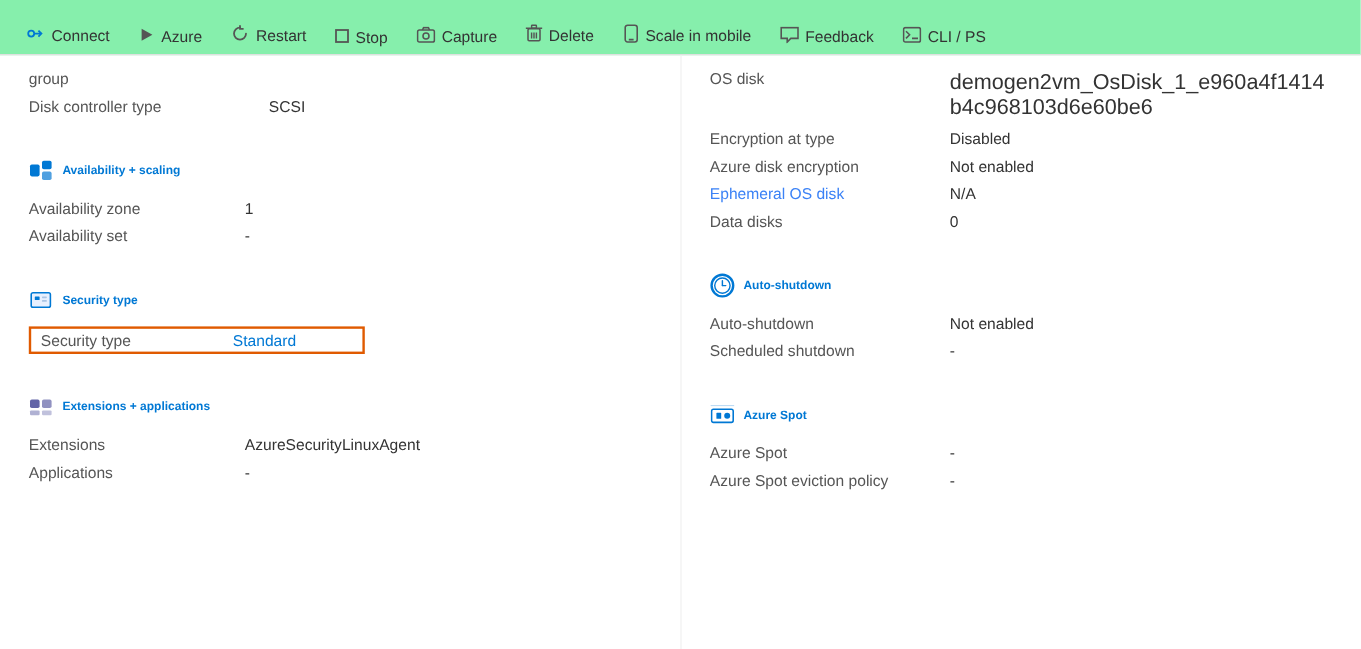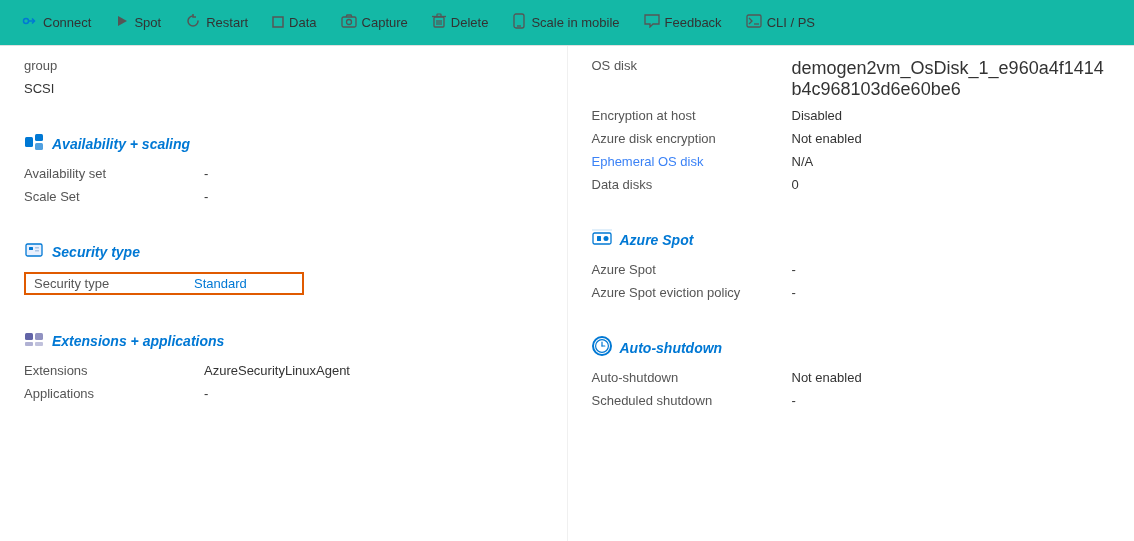--- a/index.html
+++ b/index.html
@@ -7,24 +7,24 @@
       font-family: 'Segoe UI', Arial, sans-serif;
       font-size: 13px;
       color: #333;
       background: #fff;
       overflow: hidden;
     }
 
     
     .toolbar {
       display: flex;
-      align-items: center;
+      align-items: flex-end;
       padding: 0 12px;
       height: 46px;
-      background: #14b8a6;
+      background: #86efac;
       border-bottom: 1px solid #e0e0e0;
       gap: 4px;
     }
     .toolbar-btn {
       display: flex;
       align-items: center;
       gap: 5px;
       padding: 6px 10px;
       border: none;
       background: none;
@@ -62,27 +62,26 @@
       overflow-y: auto;
     }
 
     .section {
       margin-bottom: 18px;
       padding-top: 14px;
     }
 
     .section-title {
       display: flex;
-      align-items: flex-end;
+      align-items: center;
       gap: 8px;
       color: #0078d4;
-      font-size: 14px;
+      font-size: 10px;
       font-weight: 600;
       margin-bottom: 10px;
-      font-style: italic;
     }
 
     .section-icon {
       width: 20px;
       height: 20px;
       display: flex;
       align-items: center;
       justify-content: center;
     }
 
@@ -164,40 +163,40 @@
     </span>
     <span>Connect</span>
   </button>
 
   <button class="toolbar-btn">
     <span class="btn-icon">
       <svg width="14" height="14" viewBox="0 0 14 14">
           <polygon points="3,2 12,7 3,12" fill="#555"></polygon>
         </svg>
     </span>
-    <span>Spot</span>
+    <span>Azure</span>
   </button>
 
   <button class="toolbar-btn">
     <span class="btn-icon">
       <svg width="16" height="16" viewBox="0 0 16 16" fill="none">
         <path d="M13 8A5 5 0 1 1 8 3" stroke="#555" stroke-width="1.5" stroke-linecap="round"></path>
         <polyline points="8,1 8,4 11,4" stroke="#555" stroke-width="1.5" fill="none"></polyline>
       </svg>
     </span>
     <span>Restart</span>
   </button>
 
   <button class="toolbar-btn">
     <span class="btn-icon">
       <svg width="12" height="12" viewBox="0 0 12 12">
           <rect x="1" y="1" width="10" height="10" fill="none" stroke="#555" stroke-width="1.5"></rect>
         </svg>
     </span>
-    <span>Data</span>
+    <span>Stop</span>
   </button>
 
   <button class="toolbar-btn">
     <span class="btn-icon">
       <svg width="16" height="14" viewBox="0 0 16 14" fill="none">
         <rect x="1" y="3" width="14" height="10" rx="1.5" stroke="#555" stroke-width="1.3"></rect>
         <circle cx="8" cy="8" r="2.5" stroke="#555" stroke-width="1.3"></circle>
         <path d="M5 3 L6 1 H10 L11 3" stroke="#555" stroke-width="1.3" fill="none"></path>
       </svg>
     </span>
@@ -253,43 +252,44 @@
 <div class="content">
 
   <div class="col-left">
 
     <div class="section top-partial">
       <div class="plain-prop">
         <span class="prop-label">group</span>
         <span class="prop-value"></span>
       </div>
       <div class="plain-prop">
+        <span class="prop-label">Disk controller type</span>
         <span class="prop-value">SCSI</span>
       </div>
     </div>
 
     <div class="section">
       <div class="section-title">
         <span class="section-icon">
           <svg width="20" height="20" viewBox="0 0 20 20" fill="none">
             <rect x="1" y="5" width="8" height="10" rx="1.5" fill="#0078d4"></rect>
             <rect x="11" y="2" width="8" height="7" rx="1.5" fill="#0078d4"></rect>
             <rect x="11" y="11" width="8" height="7" rx="1.5" fill="#50a0e0"></rect>
           </svg>
         </span>
         <span>Availability + scaling</span>
       </div>
       <table class="prop-table">
         <tbody id="availability-tbody">
             <tr>
+              <td>Availability zone</td>
+              <td>1</td>
+            </tr>
+            <tr>
               <td>Availability set</td>
-              <td>-</td>
-            </tr>
-            <tr>
-              <td>Scale Set</td>
               <td>-</td>
             </tr>
           </tbody>
       </table>
     </div>
 
     <div class="section">
       <div class="section-title">
         <span class="section-icon">
           <svg width="20" height="20" viewBox="0 0 20 20" fill="none">
@@ -338,34 +338,59 @@
   <div class="col-right">
 
     <div class="section top-partial">
       <div class="plain-prop">
         <span class="prop-label">OS disk</span>
         <span class="prop-value os-disk-value">demogen2vm_OsDisk_1_e960a4f1414b4c968103d6e60be6</span>
       </div>
       <table class="prop-table">
         <tbody id="os-disk-tbody">
             <tr>
-              <td style="color:#555;min-width:200px;padding-right:12px;">Encryption at host</td>
+              <td style="color:#555;min-width:200px;padding-right:12px;">Encryption at type</td>
               <td>Disabled</td>
             </tr>
             <tr>
               <td style="color:#555;min-width:200px;padding-right:12px;">Azure disk encryption</td>
               <td>Not enabled</td>
             </tr>
             <tr>
               <td style="color:#3b82f6;min-width:200px;padding-right:12px;">Ephemeral OS disk</td>
               <td>N/A</td>
             </tr>
             <tr>
               <td style="color:#555;min-width:200px;padding-right:12px;">Data disks</td>
               <td>0</td>
+            </tr>
+          </tbody>
+      </table>
+    </div>
+
+    <div class="section">
+      <div class="section-title">
+        <span class="section-icon icon-autoshutdown">
+          <svg width="20" height="20" viewBox="0 0 20 20" fill="none">
+            <circle cx="10" cy="10" r="8" stroke="#0078d4" stroke-width="1.5"></circle>
+            <line x1="10" y1="5" x2="10" y2="10" stroke="#0078d4" stroke-width="1.5" stroke-linecap="round"></line>
+            <line x1="10" y1="10" x2="13.5" y2="10" stroke="#0078d4" stroke-width="1.5" stroke-linecap="round"></line>
+          </svg>
+        </span>
+        <span>Auto-shutdown</span>
+      </div>
+      <table class="prop-table">
+        <tbody id="autoshutdown-tbody">
+            <tr>
+              <td style="color:#555;min-width:200px;padding-right:12px;">Auto-shutdown</td>
+              <td>Not enabled</td>
+            </tr>
+            <tr>
+              <td style="color:#555;min-width:200px;padding-right:12px;">Scheduled shutdown</td>
+              <td>-</td>
             </tr>
           </tbody>
       </table>
     </div>
 
     <div class="section">
       <div class="section-title">
         <span class="section-icon">
           <svg width="20" height="20" viewBox="0 0 20 20" fill="none">
             <rect x="1" y="5" width="18" height="11" rx="1.5" stroke="#0078d4" stroke-width="1.3"></rect>
@@ -383,39 +408,14 @@
               <td>-</td>
             </tr>
             <tr>
               <td style="color:#555;min-width:200px;padding-right:12px;">Azure Spot eviction policy</td>
               <td>-</td>
             </tr>
           </tbody>
       </table>
     </div>
 
-    <div class="section">
-      <div class="section-title">
-        <span class="section-icon icon-autoshutdown">
-          <svg width="20" height="20" viewBox="0 0 20 20" fill="none">
-            <circle cx="10" cy="10" r="8" stroke="#0078d4" stroke-width="1.5"></circle>
-            <line x1="10" y1="5" x2="10" y2="10" stroke="#0078d4" stroke-width="1.5" stroke-linecap="round"></line>
-            <line x1="10" y1="10" x2="13.5" y2="10" stroke="#0078d4" stroke-width="1.5" stroke-linecap="round"></line>
-          </svg>
-        </span>
-        <span>Auto-shutdown</span>
-      </div>
-      <table class="prop-table">
-        <tbody id="autoshutdown-tbody">
-            <tr>
-              <td style="color:#555;min-width:200px;padding-right:12px;">Auto-shutdown</td>
-              <td>Not enabled</td>
-            </tr>
-            <tr>
-              <td style="color:#555;min-width:200px;padding-right:12px;">Scheduled shutdown</td>
-              <td>-</td>
-            </tr>
-          </tbody>
-      </table>
-    </div>
-
   </div>
 </div>
 
 </body></html>

